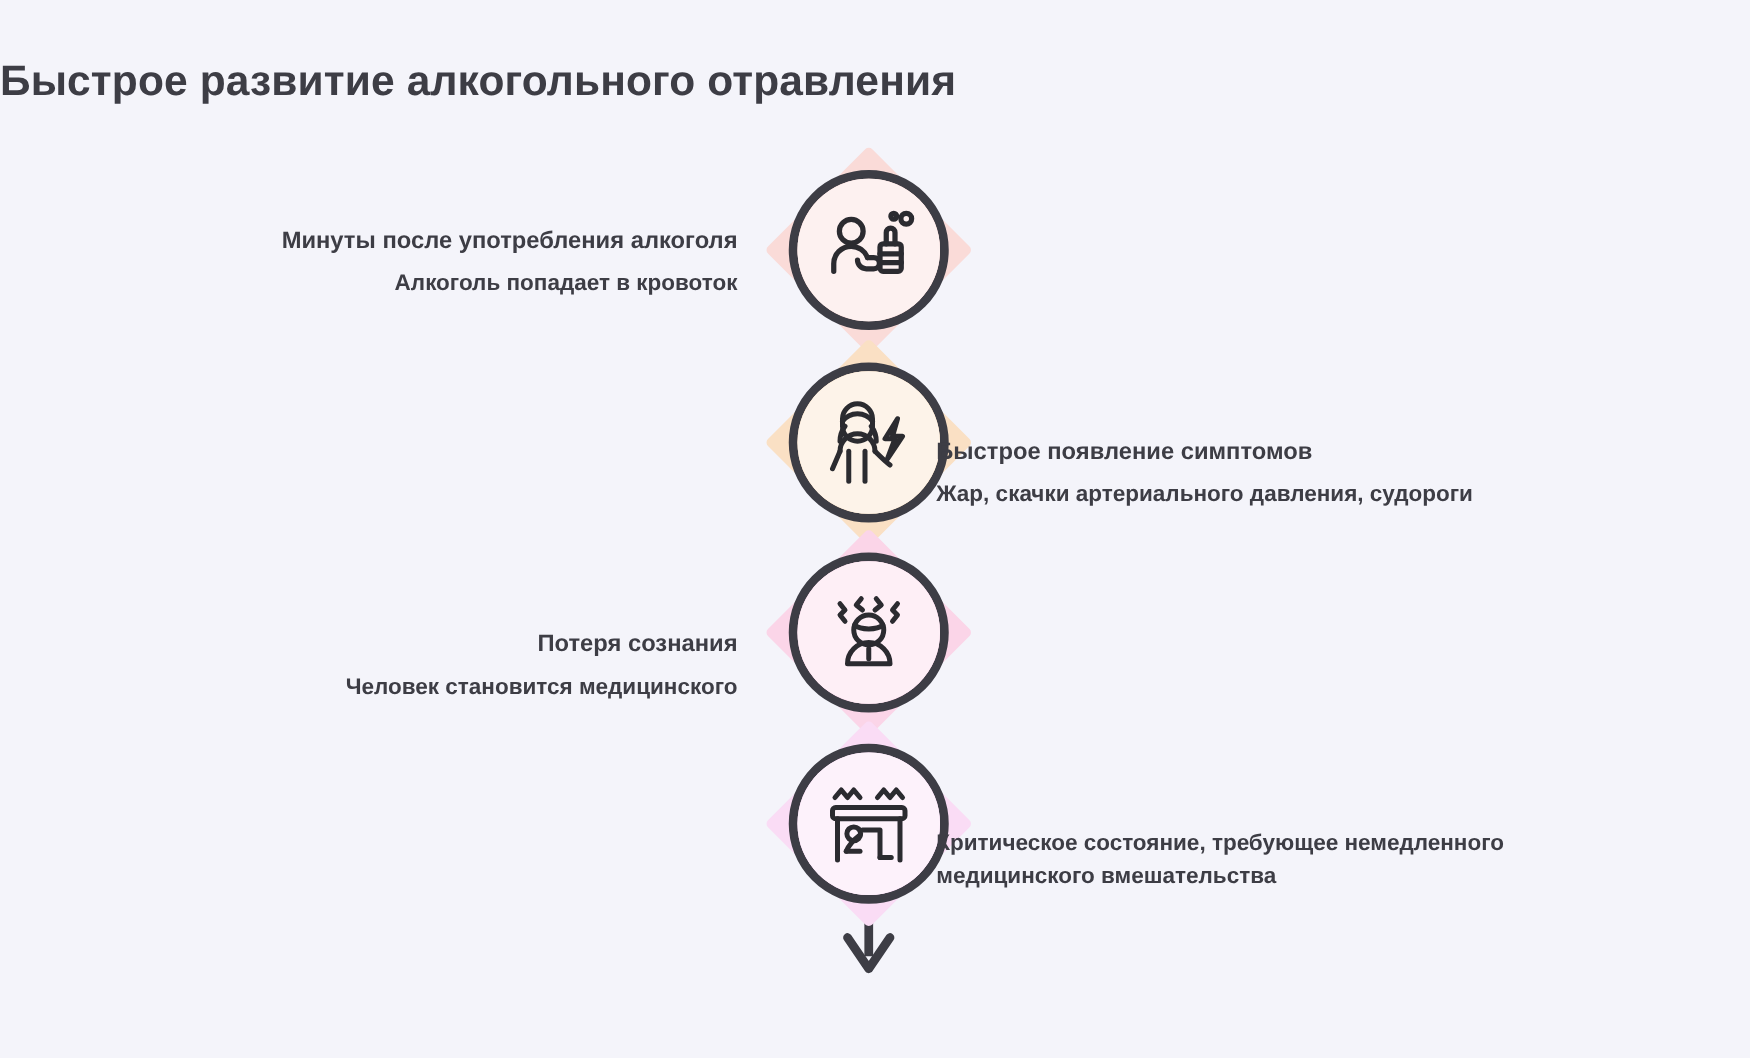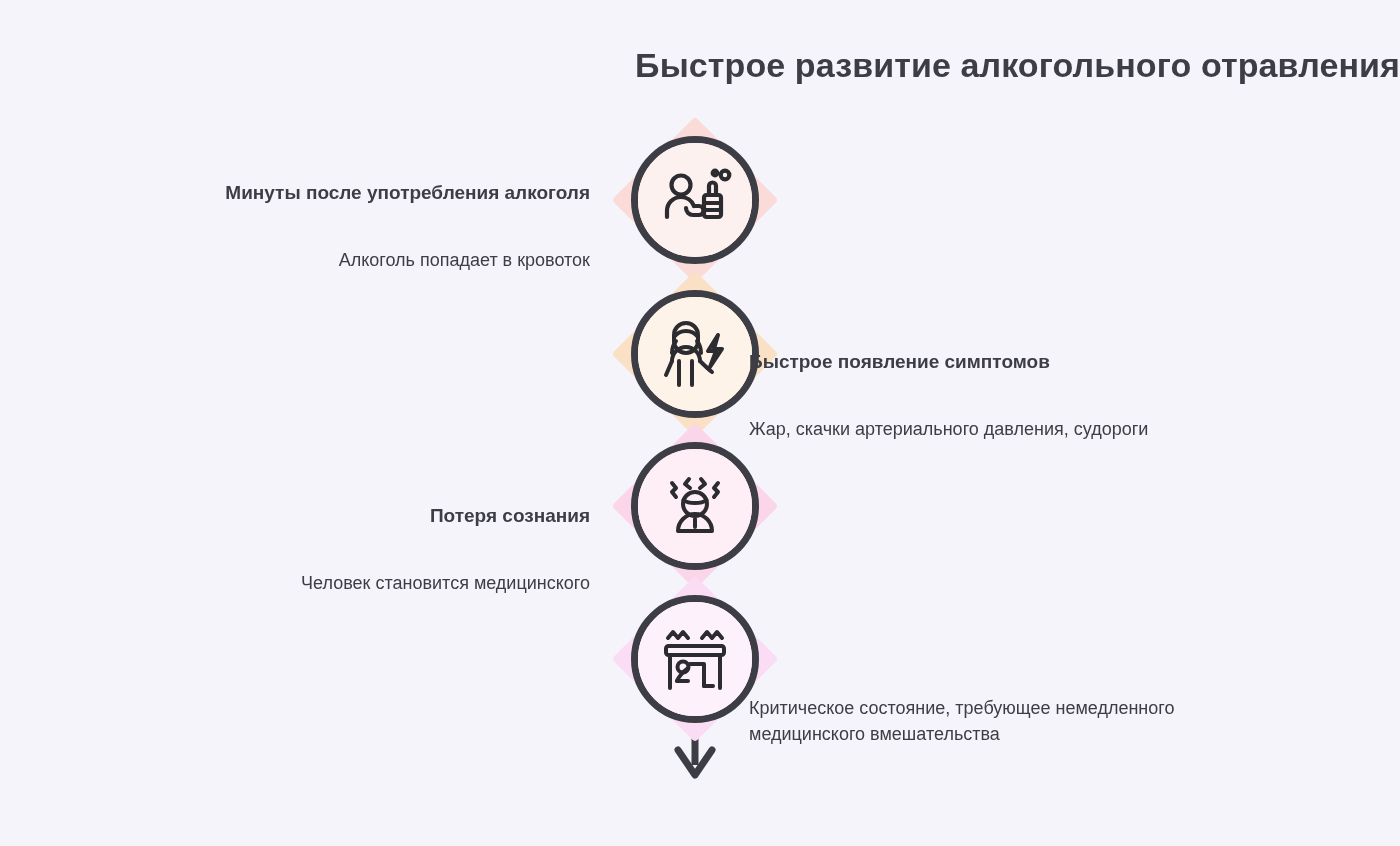--- a/index.html
+++ b/index.html
@@ -20,21 +20,21 @@
     width: 1400px;
     height: 846px;
   }
 
   
   .title {
     position: absolute;
     top: 46px;
     left: 0;
     width: 1400px;
-    text-align: right;
+    text-align: left;
     font-size: 34px;
     font-weight: bold;
     color: #3d3d45;
     letter-spacing: 0.1px;
   }
 
   
   .timeline {
     position: absolute;
     left: 0;
@@ -110,24 +110,24 @@
     position: absolute;
   }
   .label .lab-title {
     font-size: 19px;
     font-weight: bold;
     color: #3d3d45;
     line-height: 1.38;
   }
   .label .lab-desc {
     font-size: 18px;
-    font-weight: normal;
+    font-weight: bold;
     color: #3d3d45;
     line-height: 1.45;
-    margin-top: 41px;
+    margin-top: 7px;
   }
 
   .label.left {
     text-align: right;
     right: 810px;
     width: 410px;
   }
   .label.right {
     text-align: left;
     left: 749px;

